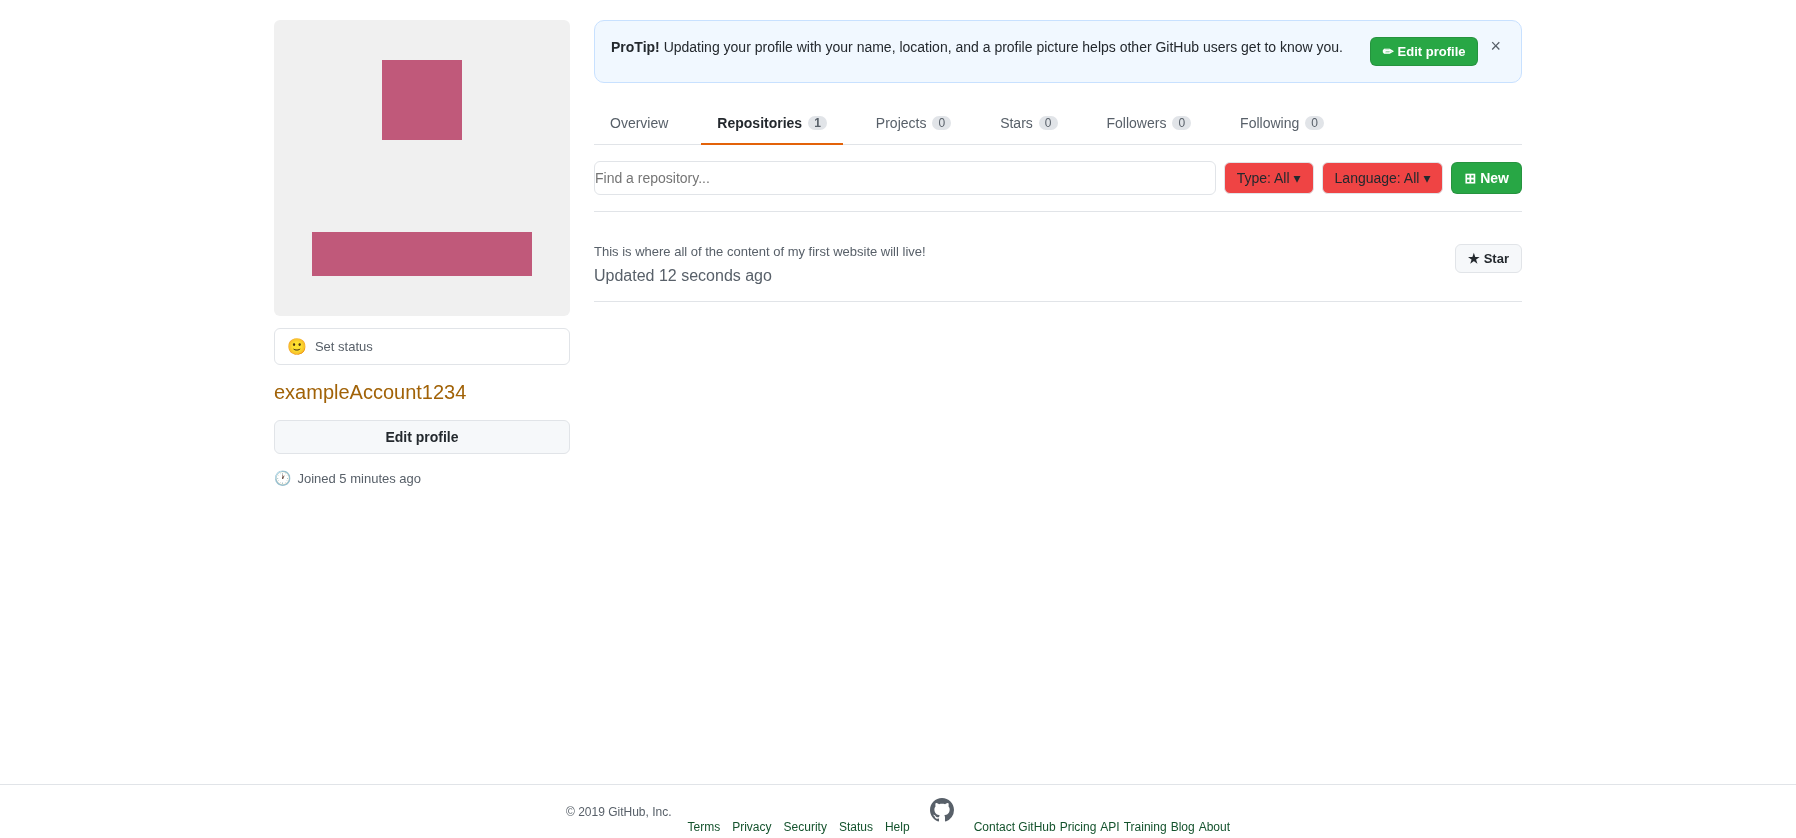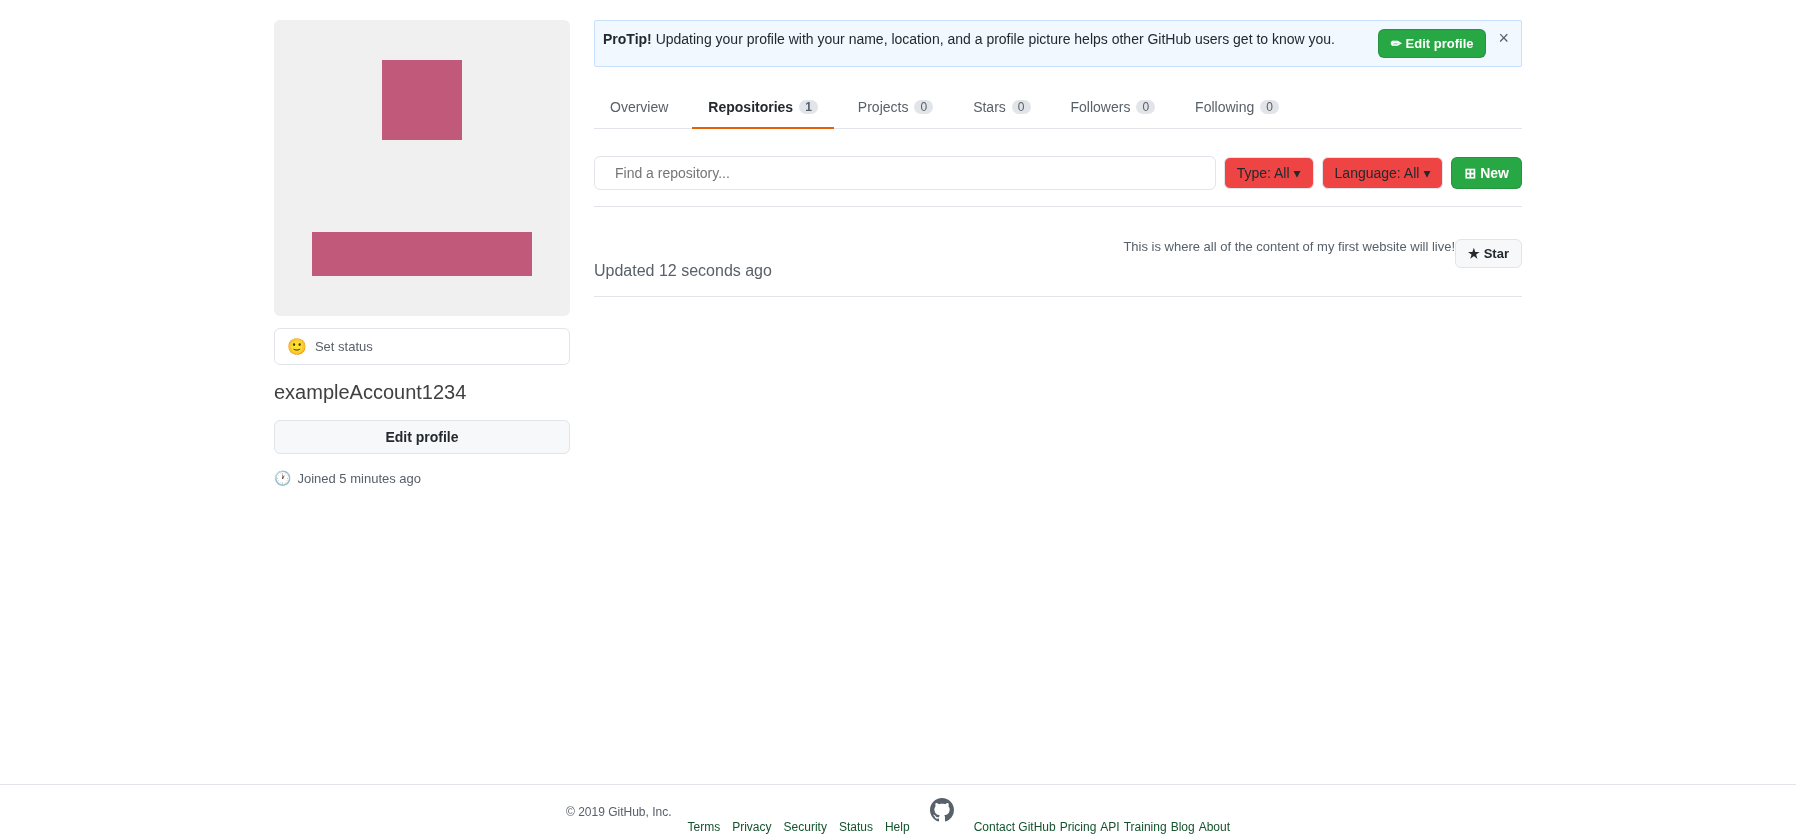--- a/index.html
+++ b/index.html
@@ -86,21 +86,21 @@
       margin-bottom: 16px;
     }
 
     .emoji-icon {
       font-size: 16px;
     }
 
     .username {
       font-size: 20px;
       font-weight: 300;
-      color: #404040;
+      color: #a16207;
       margin-bottom: 16px;
     }
 
     .edit-profile-btn {
       width: 100%;
       padding: 8px 12px;
       border: 1px solid #e1e4e8;
       border-radius: 6px;
       background: #f6f8fa;
       cursor: pointer;
@@ -125,22 +125,22 @@
     
     .right-content {
       flex: 1;
       min-width: 0;
     }
 
     
     .protip-banner {
       background: #f1f8ff;
       border: 1px solid #c8e1ff;
-      border-radius: 2px;
-      padding: 8px;
+      border-radius: 10px;
+      padding: 16px;
       margin-bottom: 20px;
       display: flex;
       align-items: flex-start;
       justify-content: space-between;
       gap: 12px;
     }
 
     .protip-text {
       flex: 1;
       font-size: 14px;
@@ -181,22 +181,22 @@
       font-size: 18px;
       color: #586069;
       padding: 0 4px;
       line-height: 1;
     }
 
     
     .tabs-nav {
       display: flex;
       border-bottom: 1px solid #e1e4e8;
-      margin-bottom: 27px;
-      gap: 8px;
+      margin-bottom: 16px;
+      gap: 17px;
     }
 
     .tab-item {
       padding: 12px 16px;
       font-size: 14px;
       color: #586069;
       cursor: pointer;
       border-bottom: 2px solid transparent;
       margin-bottom: -1px;
       white-space: nowrap;
@@ -223,21 +223,21 @@
     
     .filter-row {
       display: flex;
       align-items: center;
       gap: 8px;
       margin-bottom: 16px;
     }
 
     .search-input {
       flex: 1;
-      padding: 8px 20px;
+      padding: 8px 0;
       border: 1px solid #e1e4e8;
       border-radius: 6px;
       font-size: 14px;
       color: #24292e;
       background: #fff;
       outline: none;
     }
 
     .filter-btn {
       padding: 7px 12px;
@@ -293,21 +293,20 @@
       cursor: pointer;
       text-decoration: none;
       display: block;
       margin-bottom: 6px;
     }
 
     .repo-desc {
       font-size: 13px;
       color: #586069;
       margin-bottom: 8px;
-      text-align: right;
     }
 
     .repo-updated {
       font-size: 16px;
       color: #586069;
     }
 
     .star-btn {
       padding: 6px 12px;
       border: 1px solid #e1e4e8;

